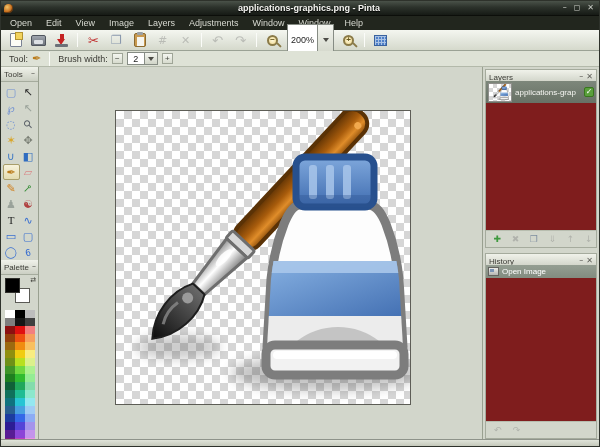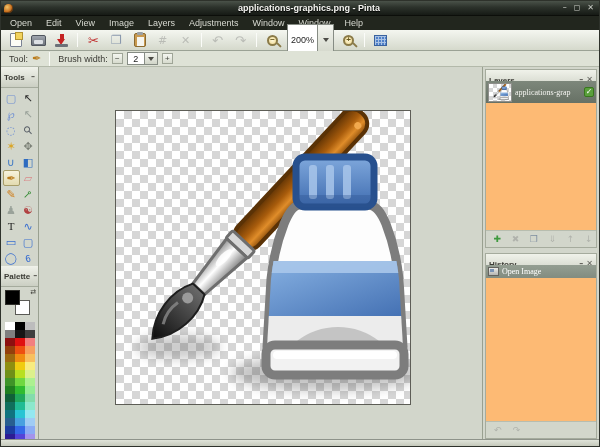--- a/index.html
+++ b/index.html
@@ -72,22 +72,22 @@
     font-size:8px;line-height:8px;text-align:center;color:#44463f;padding:0;}
   .bw-combo{display:flex;height:13px;}
   .bw-entry{width:18px;background:#fff;border:1px solid #868c84;font-size:9px;display:flex;
     align-items:center;justify-content:center;color:#1e1e1e;}
   .bw-btn{width:13px;background:linear-gradient(#f3f5ef,#d1d5c8);border:1px solid #868c84;border-left:none;
     display:flex;align-items:center;justify-content:center;}
 
   
   .leftpanel{position:absolute;left:0;top:66px;width:38px;bottom:7px;background:#d2d6cb;
     border-right:1px solid #99a090;overflow:hidden;}
-  .phead{height:21px;background:linear-gradient(#f0f2ea,#cbcfc3);border-bottom:1px solid #a5ab9d;
-    display:flex;align-items:center;font-size:8px;font-weight:bold;color:#3b3b35;padding:0 3px;}
+  .phead{height:15px;background:linear-gradient(#f0f2ea,#cbcfc3);border-bottom:1px solid #a5ab9d;
+    display:flex;align-items:center;font-size:8px;font-weight:normal;color:#3b3b35;padding:0 3px;}
   .phead .sp{flex:1;}
   .phead .pbtn{font-size:8px;color:#5f5f59;margin-left:3px;line-height:1;font-family:"DejaVu Sans",sans-serif;}
   .toolgrid{display:grid;grid-template-columns:17px 17px;justify-content:center;padding-top:2px;}
   .tool{width:17px;height:16px;display:flex;align-items:center;justify-content:center;border:1px solid transparent;}
   .tool.selected{background:linear-gradient(#f7f3dc,#e3dbb0);border:1px solid #a89e6a;border-radius:2px;}
   .tool .g{font-size:11px;}
   .pswatches{position:relative;width:30px;height:29px;margin:3px 0 0 4px;}
   .sw-secondary{position:absolute;left:10px;top:10px;width:15px;height:15px;background:#fff;
     border:1px solid #5a5a55;}
   .sw-primary{position:absolute;left:0;top:0;width:15px;height:15px;background:#000;border:1px solid #2e2e2a;}
@@ -100,21 +100,21 @@
   #canvas{position:absolute;left:75px;top:43px;width:296px;height:295px;border:1px solid #5d5d56;}
   .checker{background:conic-gradient(#d6d6d6 25%,#ffffff 0 50%,#d6d6d6 0 75%,#ffffff 0) 0 0/16px 16px;}
   #canvas svg{position:absolute;left:0;top:0;}
 
   
   .rightcol{position:absolute;right:0;top:66px;width:117px;bottom:7px;background:#d2d6cb;
     border-left:1px solid #99a090;}
   .panel{position:absolute;left:2px;right:2px;border:1px solid #a5ab9d;background:#d2d6cb;}
   #layersPanel{top:2px;height:179px;}
   #historyPanel{top:186px;bottom:0;}
-  .plist{position:absolute;left:0;right:0;top:11px;bottom:16px;background:#fdba74;border-bottom:1px solid #b7bdaf;overflow:hidden;font-family:Liberation Serif, serif;}
+  .plist{position:absolute;left:0;right:0;top:11px;bottom:16px;background:#7f1d1d;border-bottom:1px solid #b7bdaf;overflow:hidden;}
   .panel-btnbar{position:absolute;left:0;right:0;bottom:0;height:16px;display:flex;align-items:center;
     gap:4px;padding-left:4px;}
   .pbtn2{width:15px;height:13px;display:flex;align-items:center;justify-content:center;
     background:transparent;border:none;padding:0;}
   .pbtn2 .g{font-size:9px;}
   .layer-row{height:22px;background:linear-gradient(#7d877b,#677165);display:flex;align-items:center;
     padding:1px 2px;gap:3px;}
   .thumb{width:24px;height:19px;border:1px solid #8e8e8a;position:relative;flex:0 0 auto;
     background-size:8px 8px !important;}
   .thumb svg{position:absolute;left:0;top:0;}

